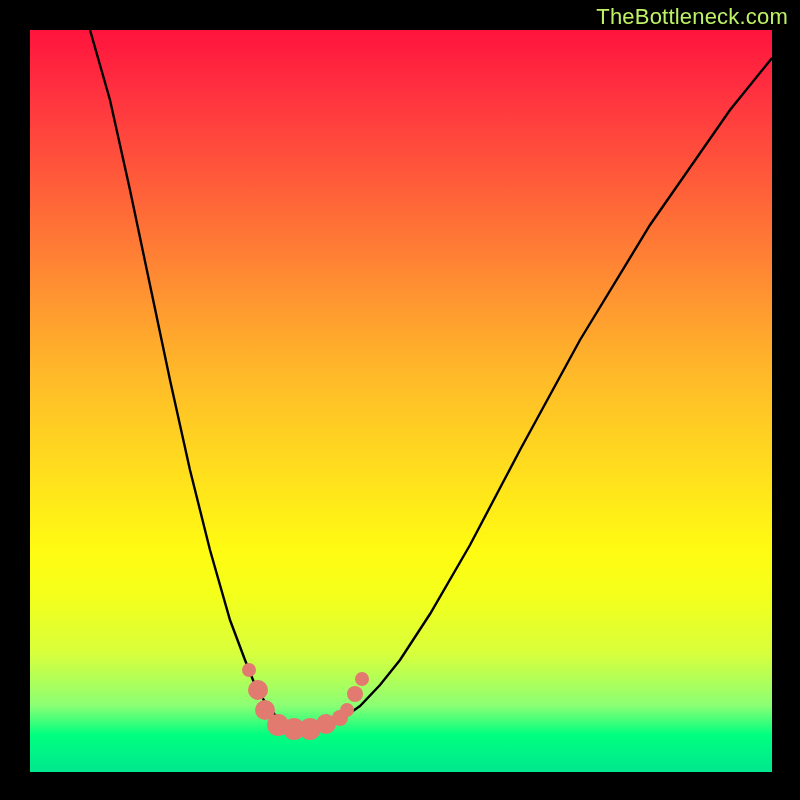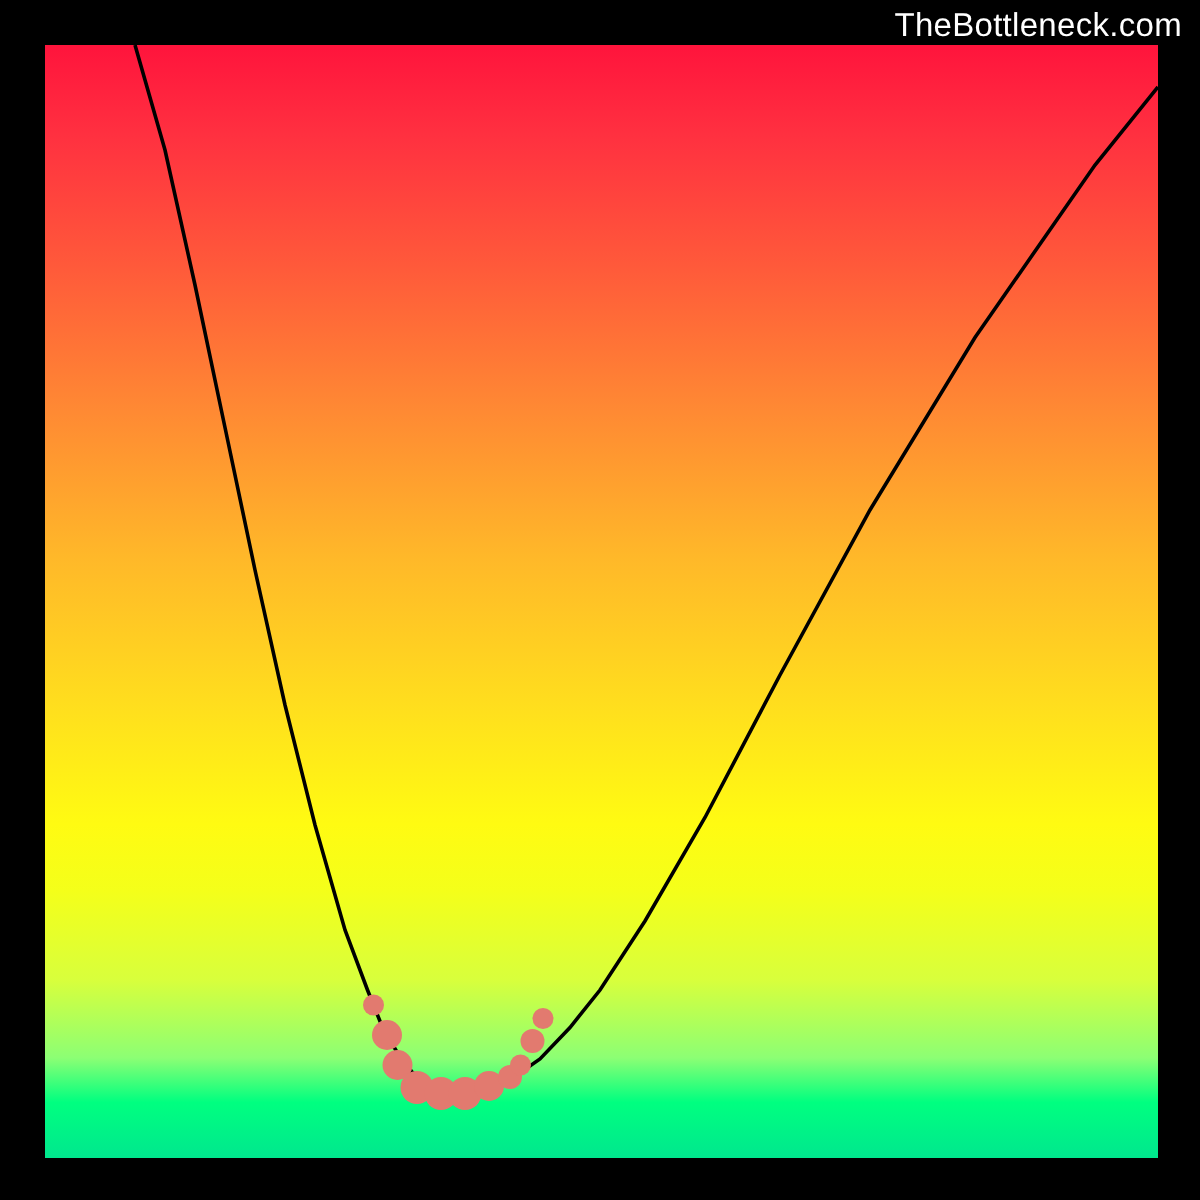--- a/index.html
+++ b/index.html
@@ -41,21 +41,21 @@
   .curve {
     position: absolute;
     left: 0; top: 0;
     width: 742px; height: 742px;
     pointer-events: none;
   }
   .watermark {
     position: absolute;
     top: 4px;
     right: 12px;
-    color: #ffffff;
+    color: #bef264;
     font-size: 22px;
     font-weight: 500;
     letter-spacing: 0.2px;
     user-select: none;
   }
 </style>
 </head>
 <body>
 
 <div class="frame">

